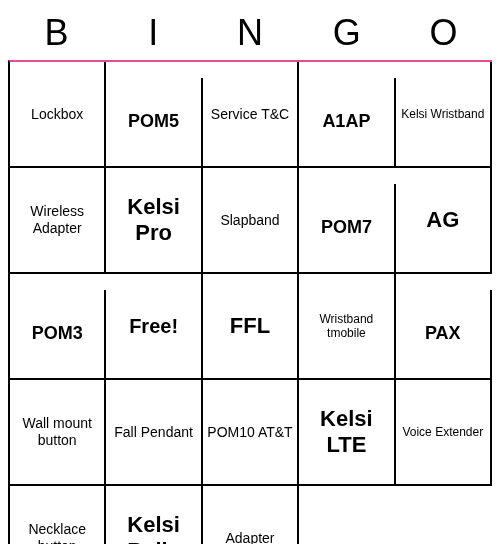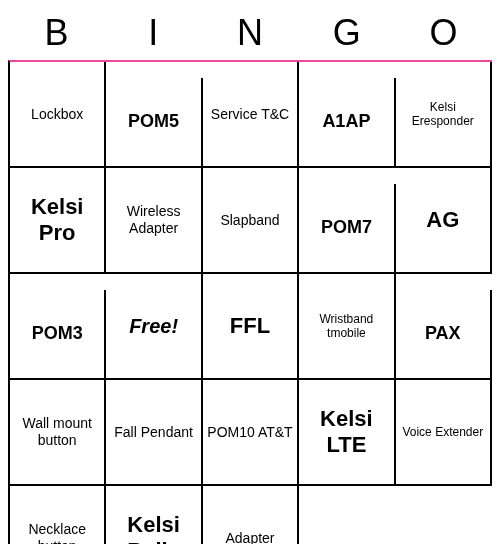--- a/index.html
+++ b/index.html
@@ -57,21 +57,20 @@
       font-weight: bold;
     }
     .bingo-cell.medium-text {
       font-size: 18px;
       font-weight: bold;
       margin-top: 16px;
     }
     .bingo-cell.free-cell {
       font-size: 20px;
       font-weight: bold;
-      font-style: italic;
     }
     .bingo-cell.small-text {
       font-size: 12px;
     }
   </style>
 </head>
 <body>
 
 <div class="bingo-title">
   <span class="bingo-letter">B</span>
@@ -79,23 +78,23 @@
   <span class="bingo-letter">N</span>
   <span class="bingo-letter">G</span>
   <span class="bingo-letter">O</span>
 </div>
 
 <div class="bingo-grid" id="bingo-grid">
 <div class="bingo-cell">Lockbox</div>
     <div class="bingo-cell medium-text">POM5</div>
     <div class="bingo-cell">Service T&amp;C</div>
     <div class="bingo-cell medium-text">A1AP</div>
-    <div class="bingo-cell small-text">Kelsi Eresponder</div>
+    <div class="bingo-cell small-text">Kelsi Wristband</div>
+    <div class="bingo-cell">Wireless Adapter</div>
     <div class="bingo-cell large-text">Kelsi Pro</div>
-    <div class="bingo-cell">Wireless Adapter</div>
     <div class="bingo-cell">Slapband</div>
     <div class="bingo-cell medium-text">POM7</div>
     <div class="bingo-cell large-text">AG</div>
     <div class="bingo-cell medium-text">POM3</div>
     <div class="bingo-cell free-cell">Free!</div>
     <div class="bingo-cell large-text">FFL</div>
     <div class="bingo-cell small-text">Wristband tmobile</div>
     <div class="bingo-cell medium-text">PAX</div>
     <div class="bingo-cell">Wall mount button</div>
     <div class="bingo-cell">Fall Pendant</div>

